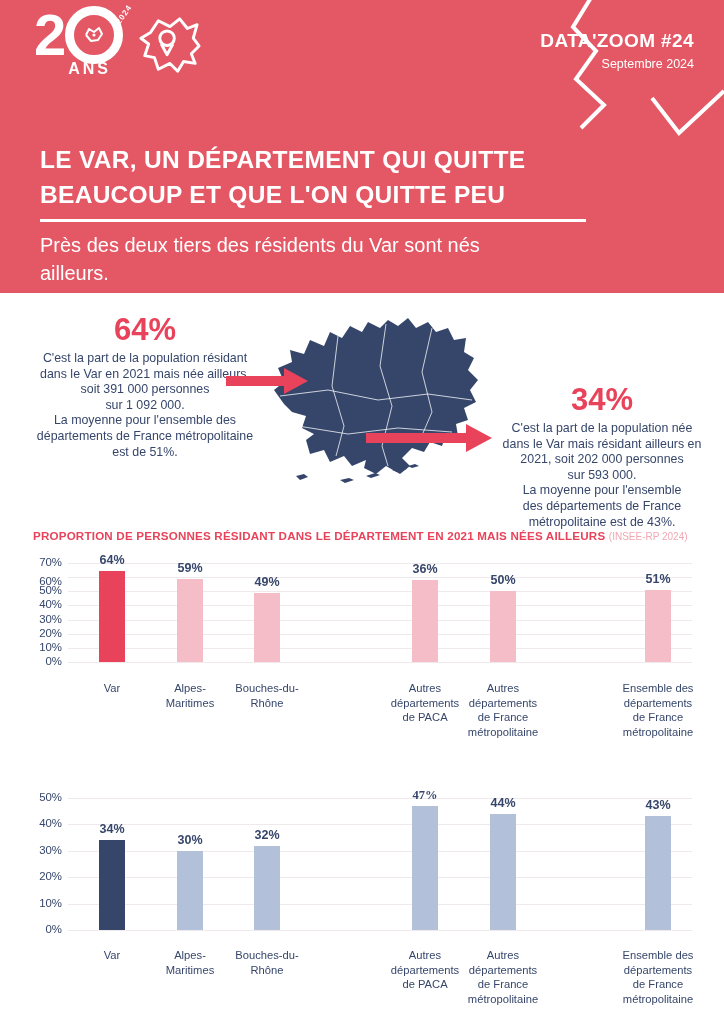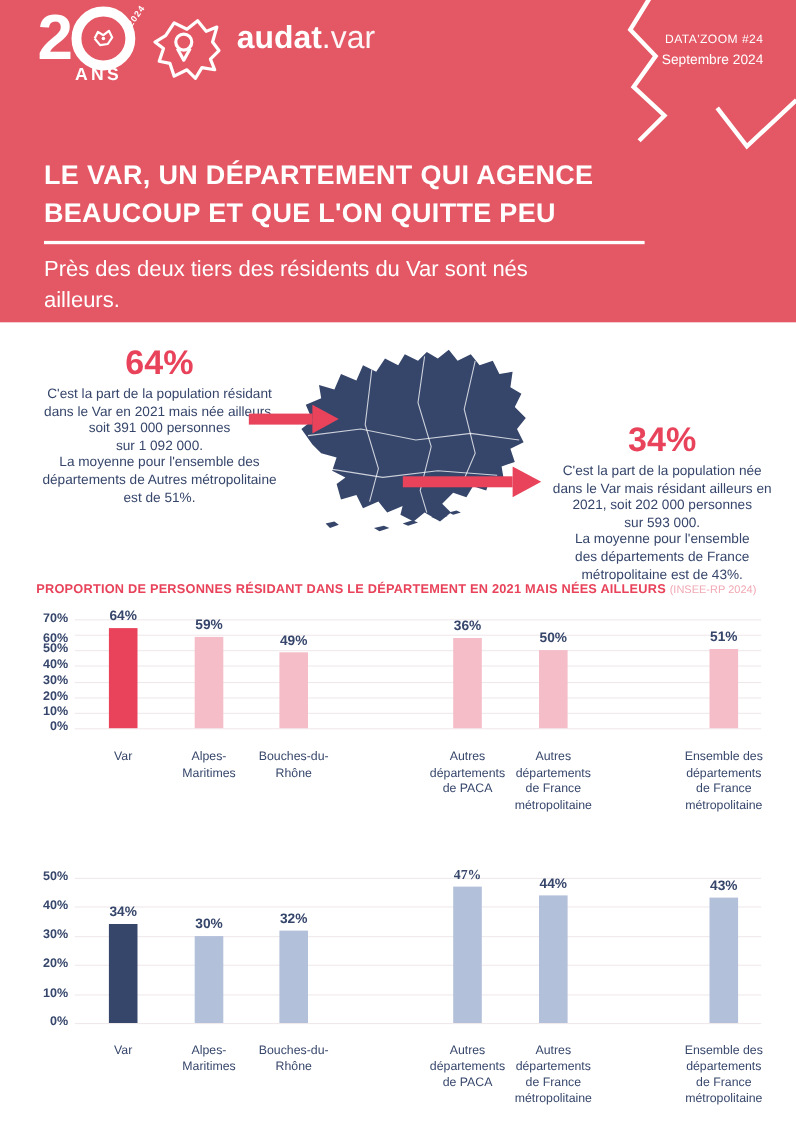--- a/index.html
+++ b/index.html
@@ -18,21 +18,21 @@
   .ring0{width:40px;height:40px;border:9px solid #fff;border-radius:50%;display:flex;align-items:center;justify-content:center;margin-left:1px;}
   .badge2024{position:absolute;right:-12px;top:-2px;font-size:8px;font-weight:bold;color:#fff;transform:rotate(-55deg);letter-spacing:1px;}
   .ans{font-size:16px;font-weight:bold;color:#fff;letter-spacing:3px;margin-top:2px;margin-left:22px;}
   .logo-map{margin-left:14px;margin-top:4px;}
   .brand{margin-left:14px;margin-top:8px;color:#fff;}
   .brand-name{font-size:29px;line-height:30px;}
   .brand-bold{font-weight:bold;}
   .brand-light{font-weight:normal;opacity:.95;}
   .tagline{font-size:8px;letter-spacing:.7px;line-height:10px;margin-top:4px;font-weight:bold;opacity:.95;}
   .issue{position:absolute;right:30px;top:30px;text-align:right;color:#fff;}
-  .issue-title{font-size:11px;font-weight:normal;letter-spacing:.4px;}
+  .issue-title{font-size:19px;font-weight:bold;letter-spacing:.4px;}
   .issue-date{font-size:12.5px;margin-top:5px;}
   .headline{position:absolute;left:40px;top:142px;color:#fff;font-size:24.5px;font-weight:bold;line-height:35px;letter-spacing:.3px;}
   .divider{position:absolute;left:40px;top:219px;width:546px;height:2.5px;background:#fff;}
   .subtitle{position:absolute;left:40px;top:231px;width:500px;color:#ffffff;font-size:20px;line-height:28px;}
 
   
   .stat{position:absolute;text-align:center;color:#36466b;}
   .stat-left{left:22px;top:312px;width:246px;}
   .stat-right{left:478px;top:382px;width:248px;}
   .stat-value{font-size:31px;font-weight:bold;color:#e8435a;margin-bottom:3px;}
@@ -42,21 +42,21 @@
   .arrow-left{left:226px;top:368px;}
   .arrow-right{left:366px;top:424px;}
 
   
   .chart-title{position:absolute;left:33px;font-size:11.6px;font-weight:bold;color:#e8435a;letter-spacing:.2px;}
   .chart-source{font-weight:normal;font-size:10px;color:#f1a8b3;letter-spacing:0;}
   .ct1{top:529px;}
   .ct2{top:764px;}
   .chart-layer{position:absolute;left:0;top:0;width:724px;height:1024px;pointer-events:none;}
   .gridline{position:absolute;height:1px;background:#f0e9ec;}
-  .ytick{position:absolute;width:44px;text-align:right;font-size:11.4px;color:#36466b;font-weight:bold;}
+  .ytick{position:absolute;width:44px;text-align:right;font-size:11.4px;color:#36466b;}
   .bar{position:absolute;}
   .bar-value{position:absolute;width:60px;text-align:center;font-size:12.5px;font-weight:bold;color:#36466b;}
   .cat-label{position:absolute;width:124px;text-align:center;font-size:11.2px;line-height:14.5px;color:#36466b;}
 </style>
 </head>
 <body>
 
 <div id="page">
 
   <div class="header">
@@ -81,48 +81,45 @@
         <div class="ans">ANS</div>
       </div>
 
       <svg class="logo-map" width="64" height="58" viewBox="0 0 66 58">
         <path d="M22,4 L34,10 L44,2 L52,12 L62,8 L58,22 L64,30 L56,38 L60,48 L48,46 L42,56 L34,48 L22,54 L18,42 L8,40 L12,28 L4,22 L14,16 Z" fill="none" stroke="#ffffff" stroke-width="3" stroke-linejoin="round"></path>
         <circle cx="31" cy="22" r="7.5" fill="none" stroke="#ffffff" stroke-width="3"></circle>
         <path d="M25,28 L31,39 L37,28" fill="none" stroke="#ffffff" stroke-width="3" stroke-linejoin="round"></path>
       </svg>
 
       <div class="brand">
-        <div class="brand-name">
-          <span class="brand-bold">audat</span><span class="brand-light">.var</span>
-        </div>
       </div>
     </div>
 
     <div class="issue">
       <div class="issue-title">DATA'ZOOM #24</div>
       <div class="issue-date">Septembre 2024</div>
     </div>
 
     <div class="headline">
-      <div>LE VAR, UN DÉPARTEMENT QUI AGENCE</div>
+      <div>LE VAR, UN DÉPARTEMENT QUI QUITTE</div>
       <div>BEAUCOUP ET QUE L'ON QUITTE PEU</div>
     </div>
     <div class="divider"></div>
     <div class="subtitle">Près des deux tiers des résidents du Var sont nés ailleurs.</div>
   </div>
 
   <div class="stat stat-left">
     <div class="stat-value">64%</div>
     <div class="stat-lines">
         <div>C'est la part de la population résidant</div>
         <div>dans le Var en 2021 mais née ailleurs,</div>
         <div>soit 391 000 personnes</div>
         <div>sur 1 092 000.</div>
         <div>La moyenne pour l'ensemble des</div>
-        <div>départements de Autres métropolitaine</div>
+        <div>départements de France métropolitaine</div>
         <div>est de 51%.</div>
       </div>
   </div>
 
   <svg class="map-svg" width="212" height="176" viewBox="0 0 212 176">
     <path d="M16,88 L6,74 L16,66 L10,52 L24,46 L22,34 L36,38 L42,24 L56,30 L62,16 L74,22 L82,10 L94,16 L100,6 L112,12 L120,4 L130,10 L140,2 L148,12 L160,6 L168,16 L180,12 L186,24 L198,22 L196,36 L206,42 L200,54 L210,64 L202,74 L208,86 L196,92 L200,104 L188,108 L190,120 L178,118 L174,130 L162,126 L156,136 L144,132 L134,142 L142,150 L132,158 L118,150 L108,158 L96,152 L98,144 L84,150 L76,140 L62,146 L56,134 L42,138 L38,124 L46,118 L34,112 L38,100 L24,96 Z" fill="#36466b" stroke="none"></path>
     <g stroke="rgba(255,255,255,0.75)" stroke-width="1" fill="none">
       <polyline points="70,20 64,70 76,110 68,140"></polyline>
       <polyline points="118,8 112,50 124,90 114,130 120,150"></polyline>
       <polyline points="164,12 154,56 164,96 152,124"></polyline>

